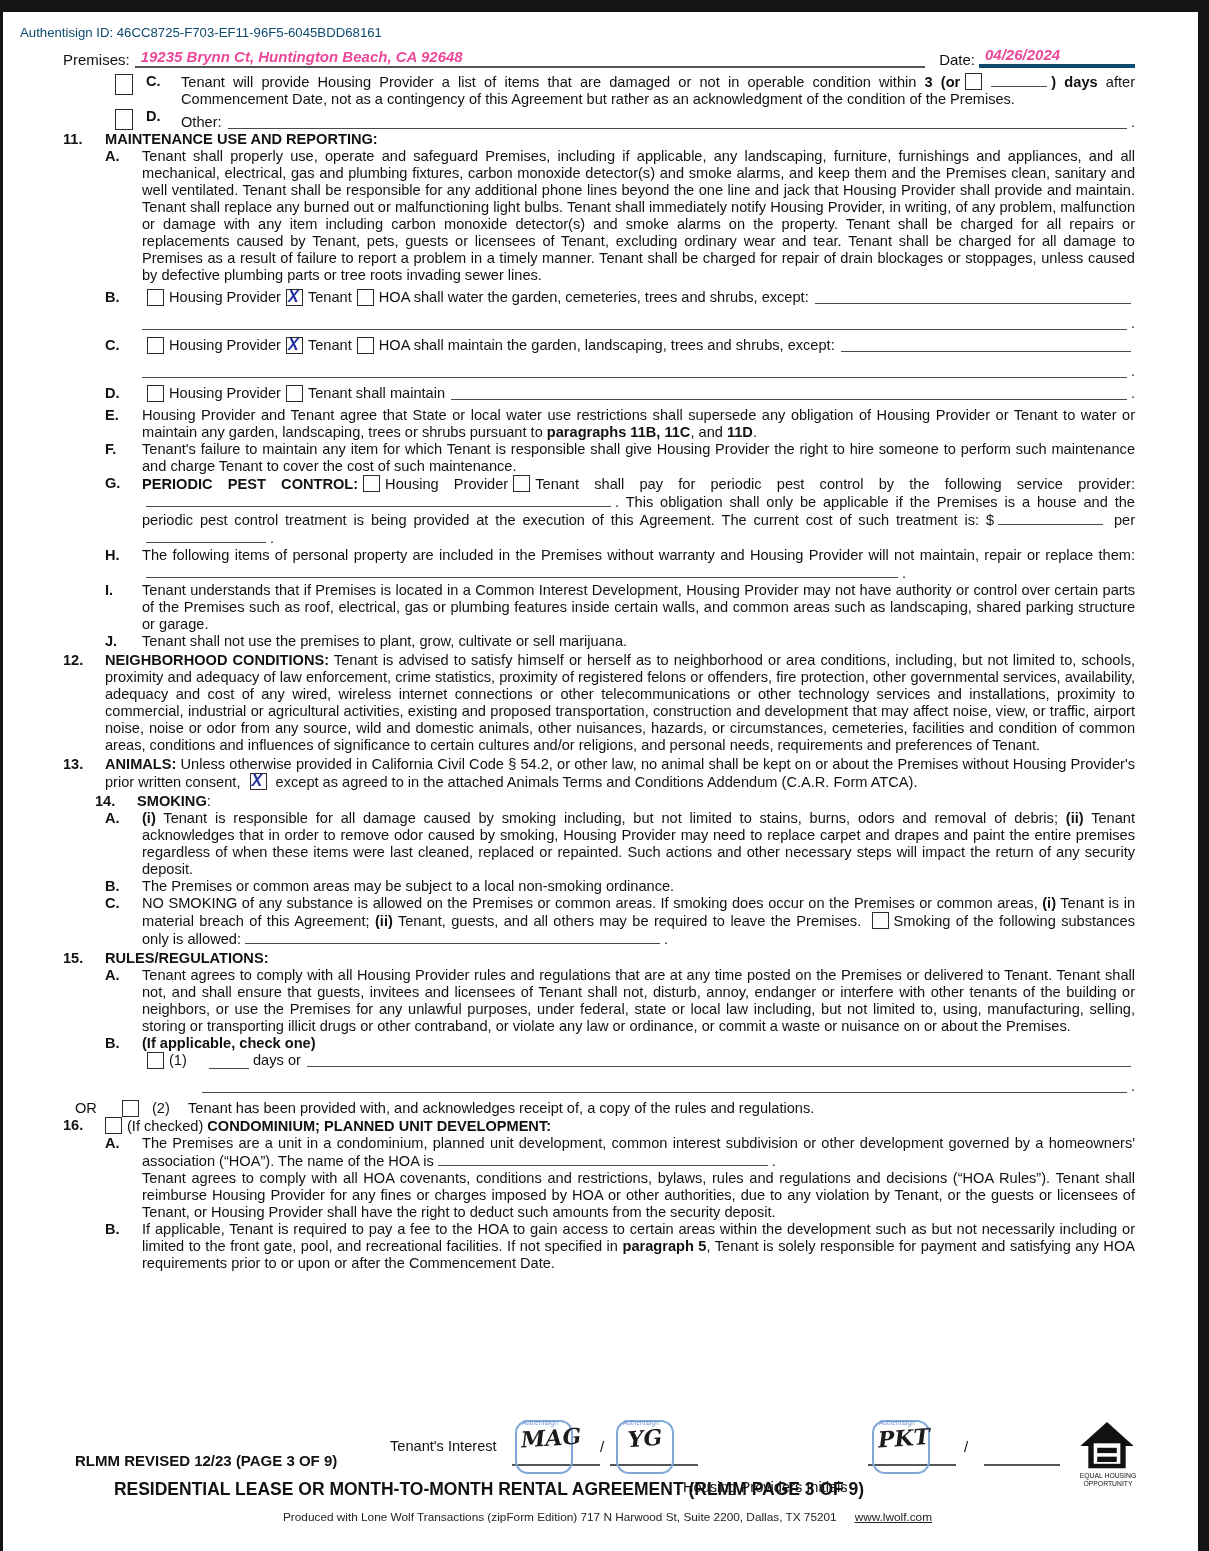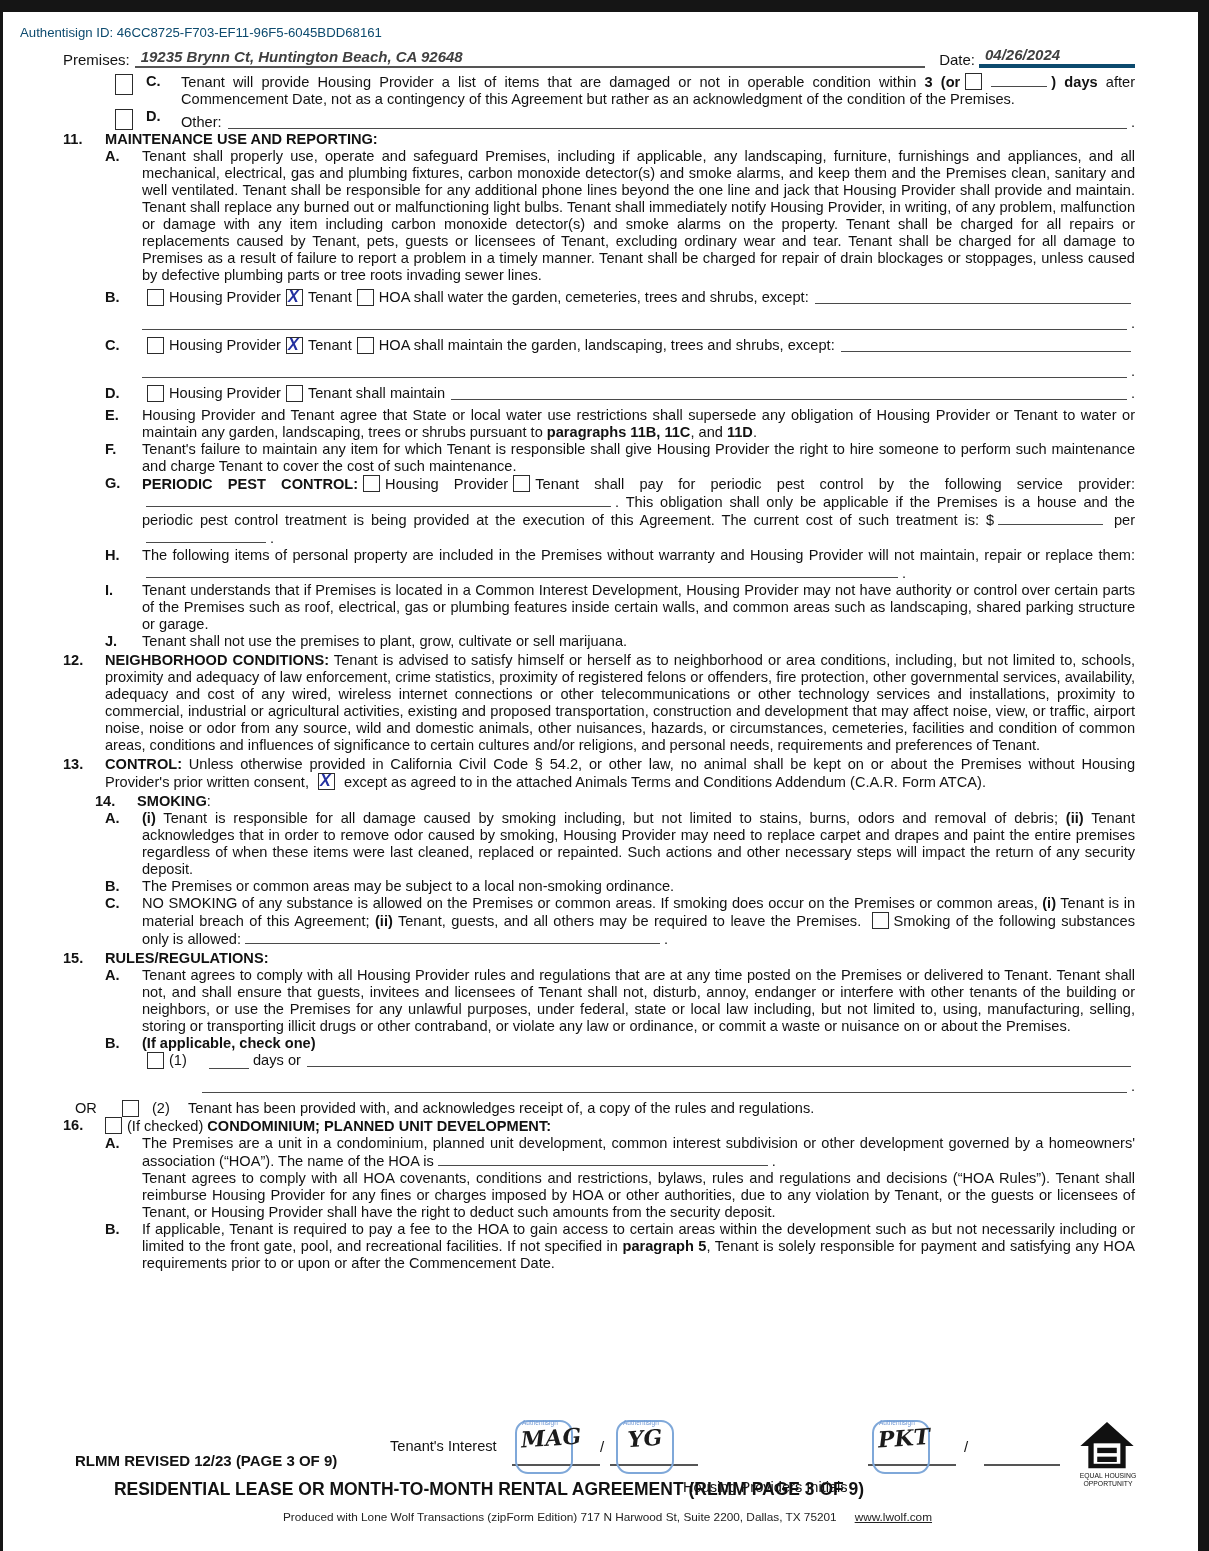--- a/index.html
+++ b/index.html
@@ -10,21 +10,21 @@
   .band-left{position:absolute;top:0;left:0;width:3px;height:100%;background:#151515;}
   .auth-id{position:absolute;top:24px;left:20px;font-size:13.2px;color:#0c4a6e;}
 
   .content{position:absolute;left:63px;top:46px;width:1072px;}
 
   .prem-row{display:flex;align-items:flex-end;margin-bottom:5px;font-size:15px;}
   .plabel{flex:none;padding-right:5px;}
   .prem-line{flex:1;border-bottom:2px solid #555;padding:0 4px 1px 6px;}
   .date-label{flex:none;padding:0 4px 0 14px;}
   .date-line{flex:none;width:150px;border-bottom:4px solid #0c4a6e;padding:0 0 1px 6px;}
-  .bluev{color:#404040;font-weight:bold;font-style:italic;}
+  .bluev{color:#ec4899;font-weight:bold;font-style:italic;}
 
   .para{text-align:justify;}
   .bold{font-weight:bold;}
   .cl0{display:flex;}            
   .num-col{flex:none;width:42px;font-weight:bold;}
   .cl{display:flex;margin-left:42px;}  
   .let-col{flex:none;width:37px;font-weight:bold;}
   .body{flex:1;min-width:0;}
   .sec-h{display:flex;font-weight:bold;}
   .intro{margin-left:47px;display:flex;}
@@ -198,21 +198,21 @@
     <div class="cl0" style="margin-top:2px;">
       <span class="num-col">12.</span>
       <div class="body para">
         <span class="bold">NEIGHBORHOOD CONDITIONS:</span><span> Tenant is advised to satisfy himself or herself as to neighborhood or area conditions, including, but not limited to, schools, proximity and adequacy of law enforcement, crime statistics, proximity of registered felons or offenders, fire protection, other governmental services, availability, adequacy and cost of any wired, wireless internet connections or other telecommunications or other technology services and installations, proximity to commercial, industrial or agricultural activities, existing and proposed transportation, construction and development that may affect noise, view, or traffic, airport noise, noise or odor from any source, wild and domestic animals, other nuisances, hazards, or circumstances, cemeteries, facilities and condition of common areas, conditions and influences of significance to certain cultures and/or religions, and personal needs, requirements and preferences of Tenant.</span>
       </div>
     </div>
 
     <div class="cl0" style="margin-top:2px;">
       <span class="num-col">13.</span>
       <div class="body para">
-        <span class="bold">CONTROL:</span><span> Unless otherwise provided in California Civil Code § 54.2, or other law, no animal shall be kept on or about the Premises without Housing Provider's prior written consent, </span><span class="cb"><span class="xmark">X</span></span><span> except as agreed to in the attached Animals Terms and Conditions Addendum (C.A.R. Form ATCA).</span>
+        <span class="bold">ANIMALS:</span><span> Unless otherwise provided in California Civil Code § 54.2, or other law, no animal shall be kept on or about the Premises without Housing Provider's prior written consent, </span><span class="cb"><span class="xmark">X</span></span><span> except as agreed to in the attached Animals Terms and Conditions Addendum (C.A.R. Form ATCA).</span>
       </div>
     </div>
 
     <div class="cl0" style="margin-top:2px;margin-left:32px;">
       <span class="num-col">14.</span>
       <div class="body"><span class="bold">SMOKING</span><span>:</span></div>
     </div>
 
     <div class="cl">
       <span class="let-col">A.</span>

